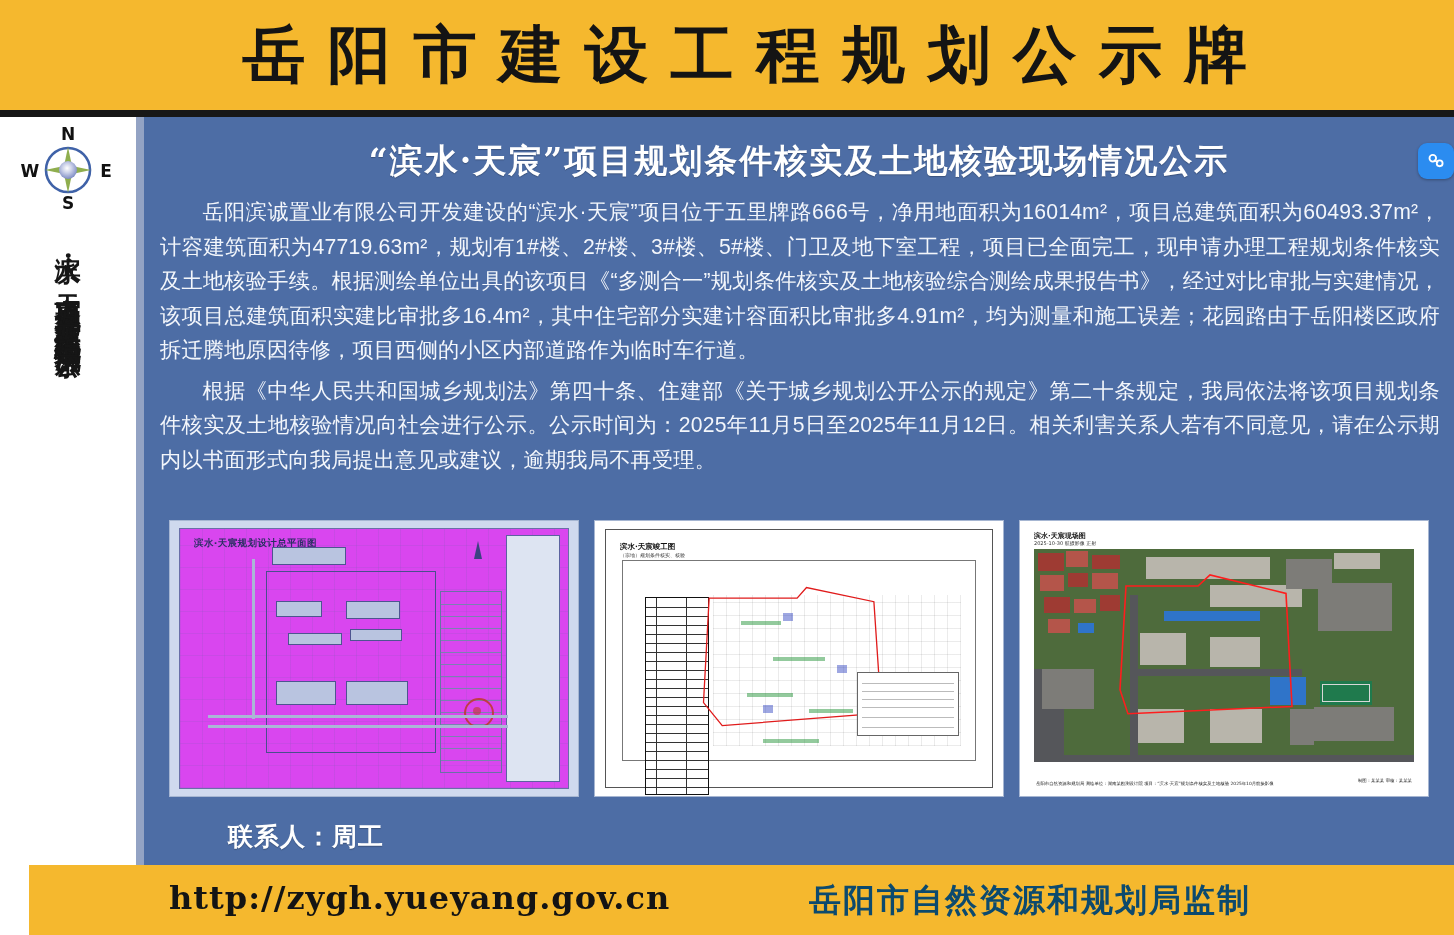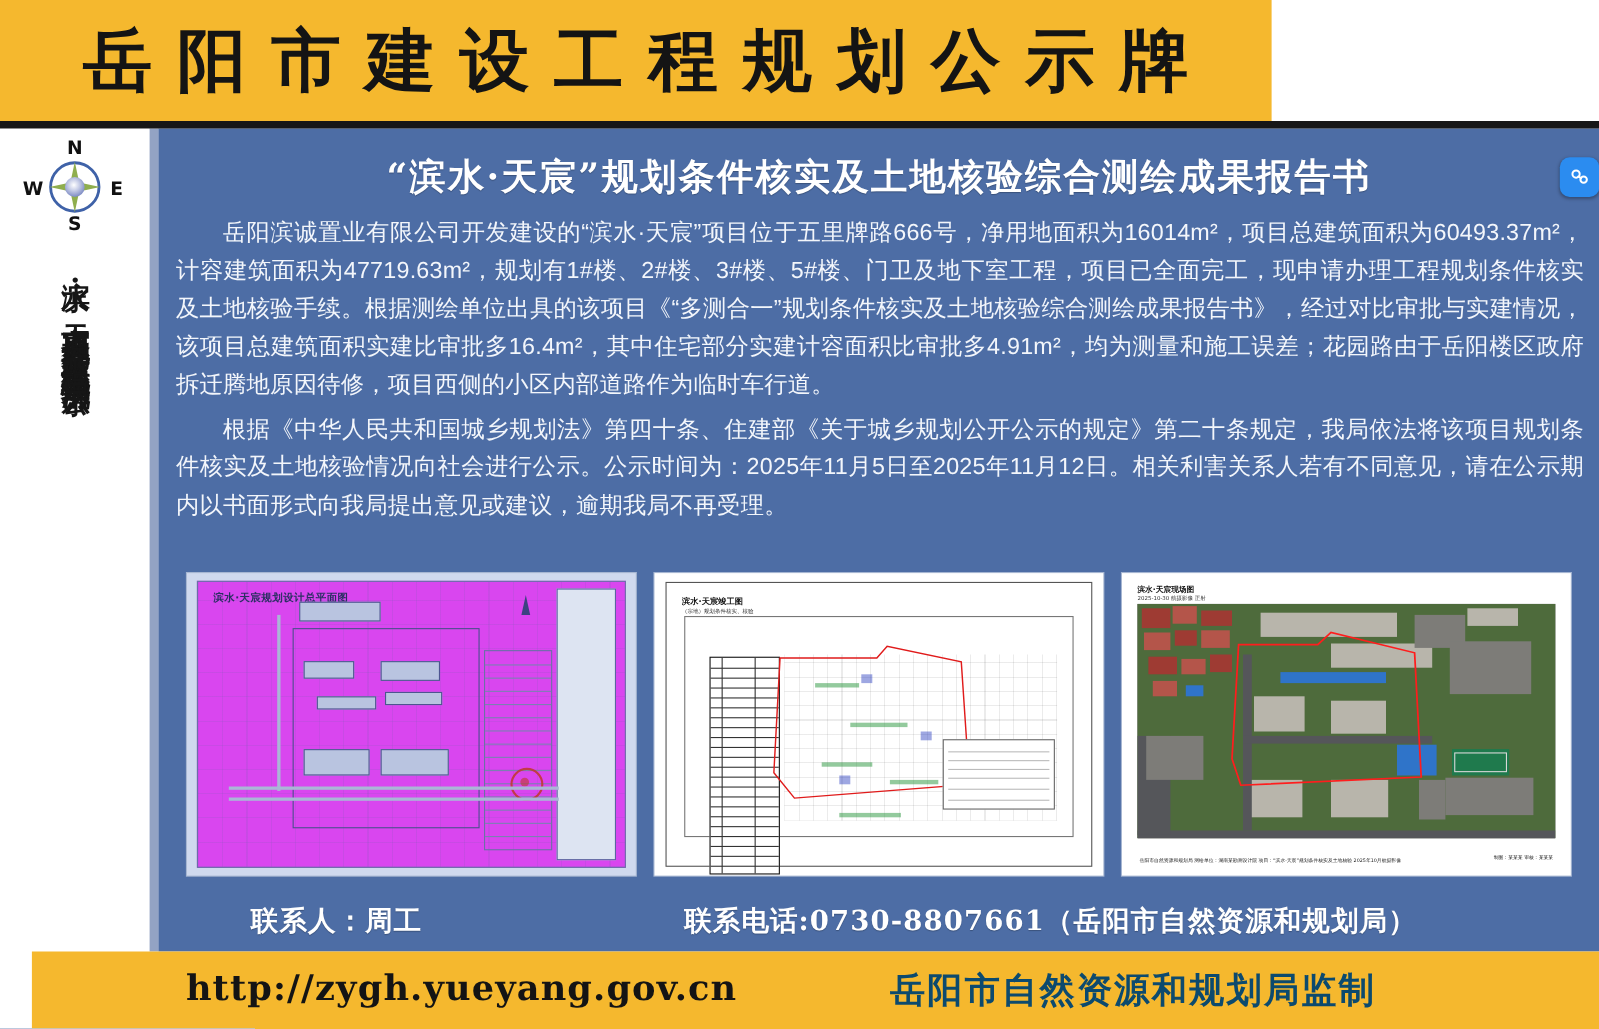--- a/index.html
+++ b/index.html
@@ -5,23 +5,23 @@
   html,body{margin:0;padding:0;}
   body{
     width:1454px;height:935px;overflow:hidden;
     background:#ffffff;
     font-family:"Liberation Serif","DejaVu Serif",serif;
   }
   .board{position:relative;width:1454px;height:935px;background:#ffffff;}
 
   
   .header{
-    position:absolute;left:0;top:0;width:1156px;height:110px;
+    position:absolute;left:0;top:0;width:1420px;height:110px;
     background:#f5b82e;
-    display:flex;align-items:center;justify-content:center;
+    display:flex;align-items:center;justify-content:center;padding-left:35px;
   }
   .header-title{
     font-family:"DejaVu Sans","Liberation Sans",sans-serif;
     font-weight:bold;
     font-size:62px;
     letter-spacing:22px;
     color:#141414;
     text-indent:22px;
     white-space:nowrap;
     transform:scaleX(1.02);
@@ -225,21 +225,21 @@
     </div>
 
     <div class="vtext">
       <span>滨水·天宸项目规划条件核实及土地核验现场情况公示</span>
     </div>
   </div>
   <div class="leftdivider"></div>
 
   <div class="panel">
 
-    <div class="panel-title">“滨水·天宸”规划条件核实及土地核验综合测绘成果报告书</div>
+    <div class="panel-title">“滨水·天宸”项目规划条件核实及土地核验现场情况公示</div>
 
     <div class="cloud-badge">
       <svg width="22" height="22" viewBox="0 0 24 24" fill="none">
         <circle cx="8.5" cy="9" r="3.6" stroke="#ffffff" stroke-width="2"></circle>
         <circle cx="16" cy="14.5" r="3.2" stroke="#ffffff" stroke-width="2"></circle>
         <path d="M10.6 11.4 L13.6 13.1" stroke="#ffffff" stroke-width="2" stroke-linecap="round"></path>
       </svg>
     </div>
 
     <div class="body-text">
@@ -403,21 +403,20 @@
 项目：“滨水·天宸”规划条件核实及土地核验
 2025年10月航摄影像</div>
         <div class="foot2">制图：某某某
 审核：某某某</div>
       </div>
 
     </div>
 
     <div class="contact">
       <div class="c1">联系人：周工</div>
-      <div class="c2">联系电话:0730-8807661（岳阳市自然资源和规划局）</div>
     </div>
 
   </div>
 
   <div class="footer">
     <div class="url">http://zygh.yueyang.gov.cn</div>
     <div class="org">岳阳市自然资源和规划局监制</div>
   </div>
 
 </div>

